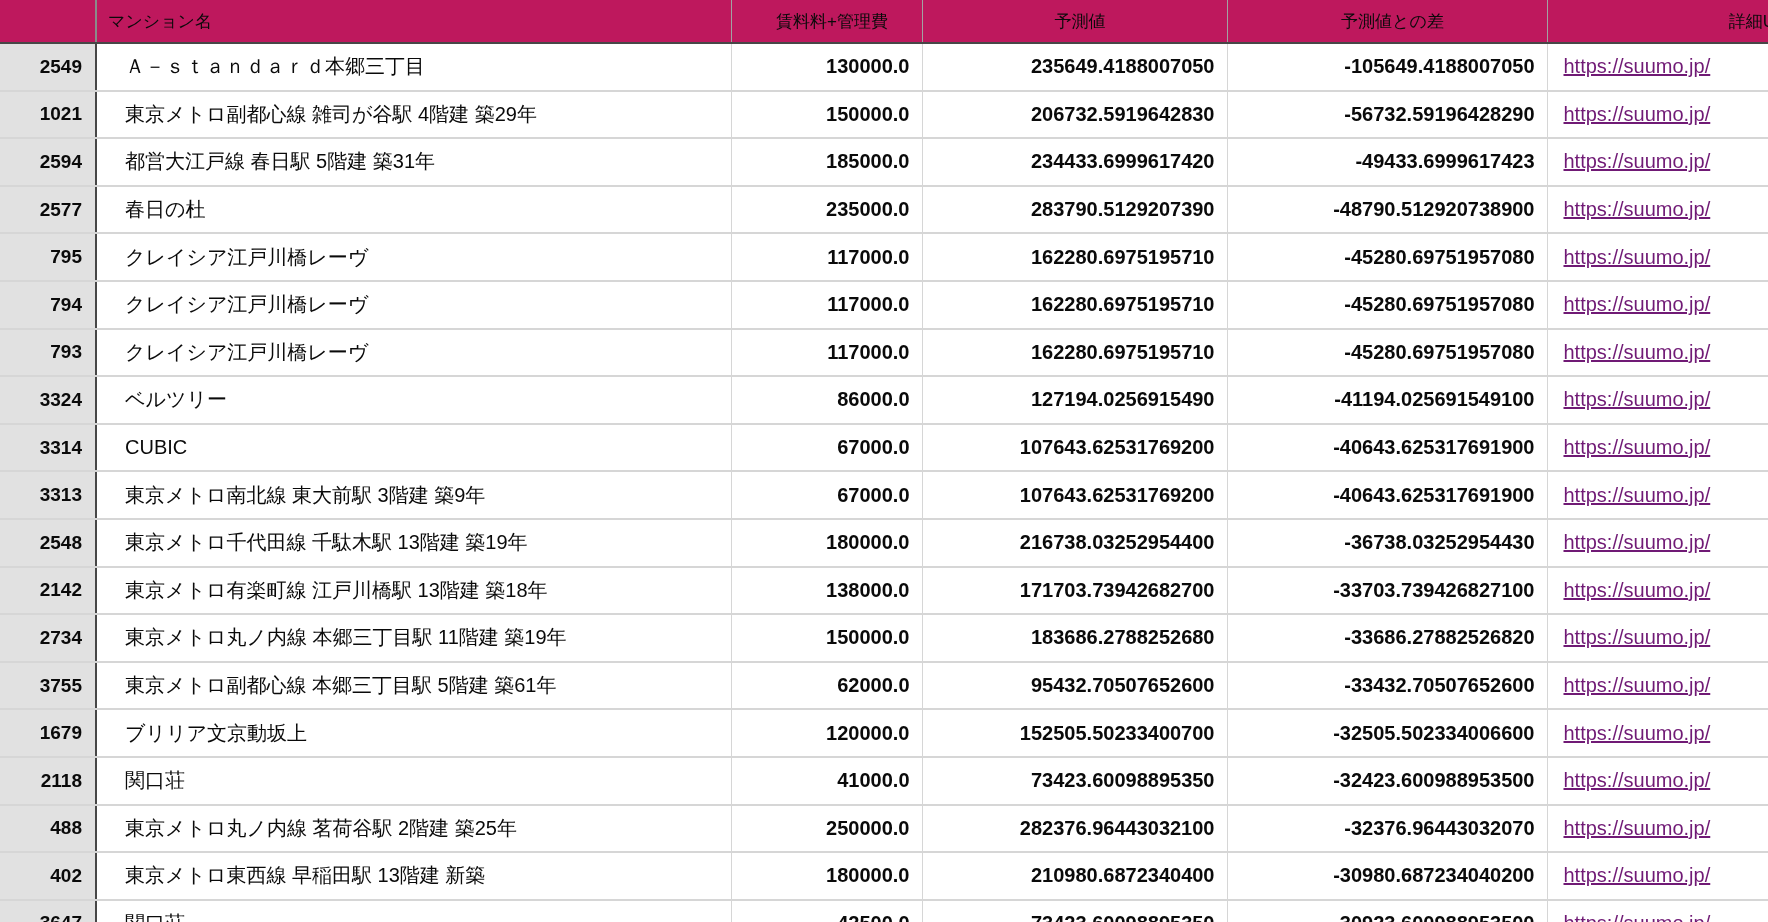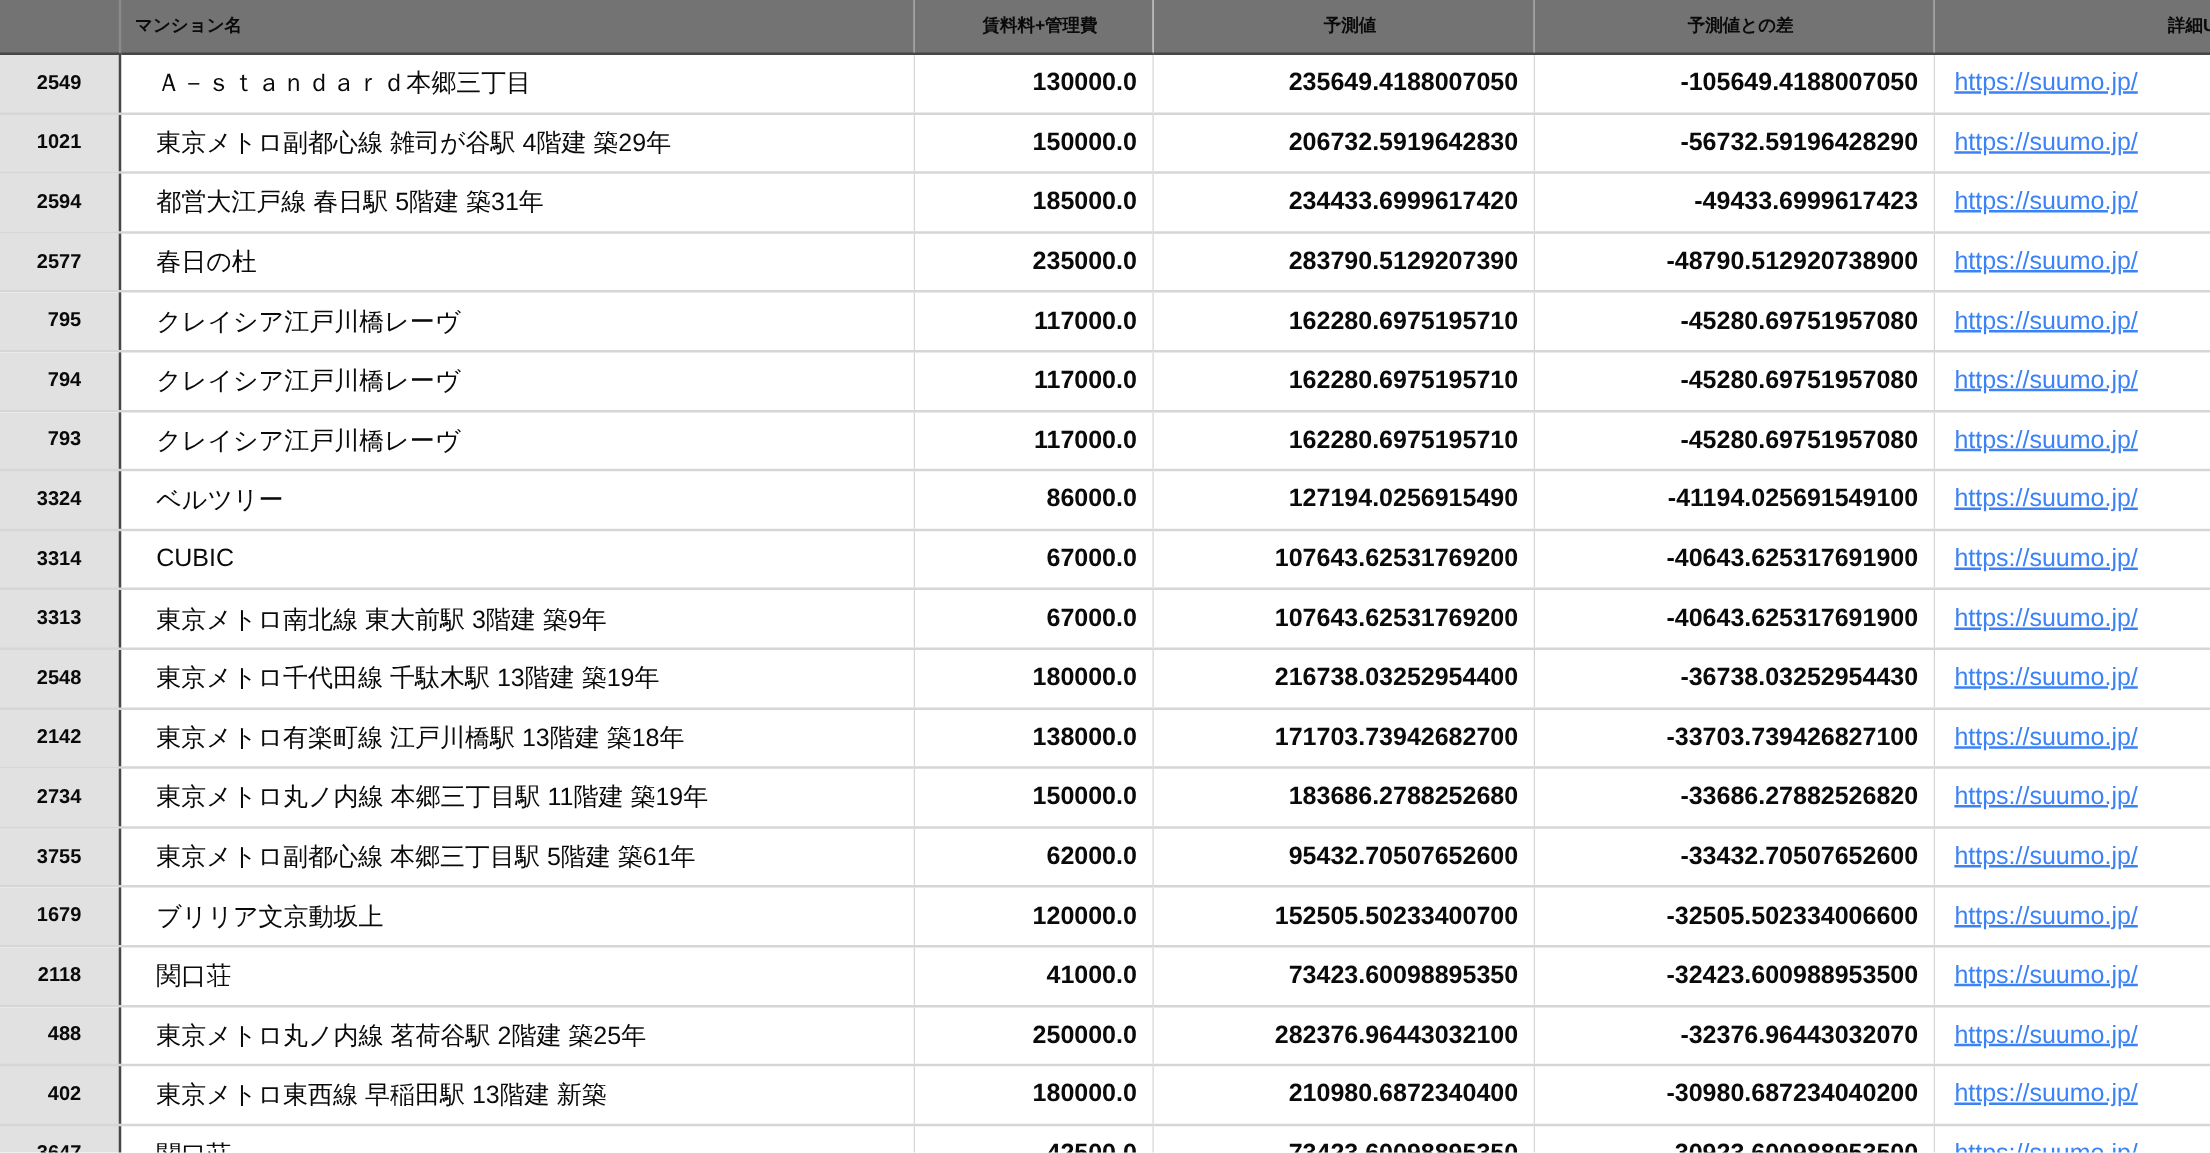--- a/index.html
+++ b/index.html
@@ -10,25 +10,25 @@
     color: #0a0a0a;
     font-family: "Liberation Sans", "DejaVu Sans", sans-serif;
   }
   table {
     border-collapse: collapse;
     table-layout: fixed;
     width: 1967px;
   }
   
   thead th {
-    background: #737373;
+    background: #be185d;
     height: 42px;
     border-bottom: 2px solid #474747;
-    font-weight: bold;
-    font-size: 14px;
+    font-weight: normal;
+    font-size: 17px;
     text-align: left;
     padding: 0 0 0 11px;
     vertical-align: middle;
     white-space: nowrap;
     overflow: hidden;
   }
   thead th.h-sep { border-left: 1px solid #a2a2a2; text-align: center; }
   thead th.h-name { border-left: 2px solid #8a8a8a; }
   
   tbody td {
@@ -38,37 +38,37 @@
     vertical-align: middle;
     white-space: nowrap;
     overflow: hidden;
     background: #ffffff;
   }
   td.c-index {
     background: #e1e1e1;
     border-right: 2px solid #474747;
     font-weight: bold;
     text-align: right;
-    padding-right: 30px;
-    font-size: 16px;
+    padding-right: 13px;
+    font-size: 19px;
   }
   td.c-name { text-align: left; padding-left: 28px; }
   td.c-rent, td.c-pred, td.c-diff {
     text-align: right;
     padding-right: 12px;
     border-left: 1px solid #d6d6d6;
     font-weight: bold;
   }
   td.c-url {
     text-align: left;
     padding-left: 16px;
     border-left: 1px solid #d6d6d6;
   }
   a.url {
-    color: #3b82f6;
+    color: #701a75;
     text-decoration: underline;
     cursor: pointer;
   }
 </style>
 </head>
 <body>
 
 <table>
   <colgroup>
     <col style="width:96px">

